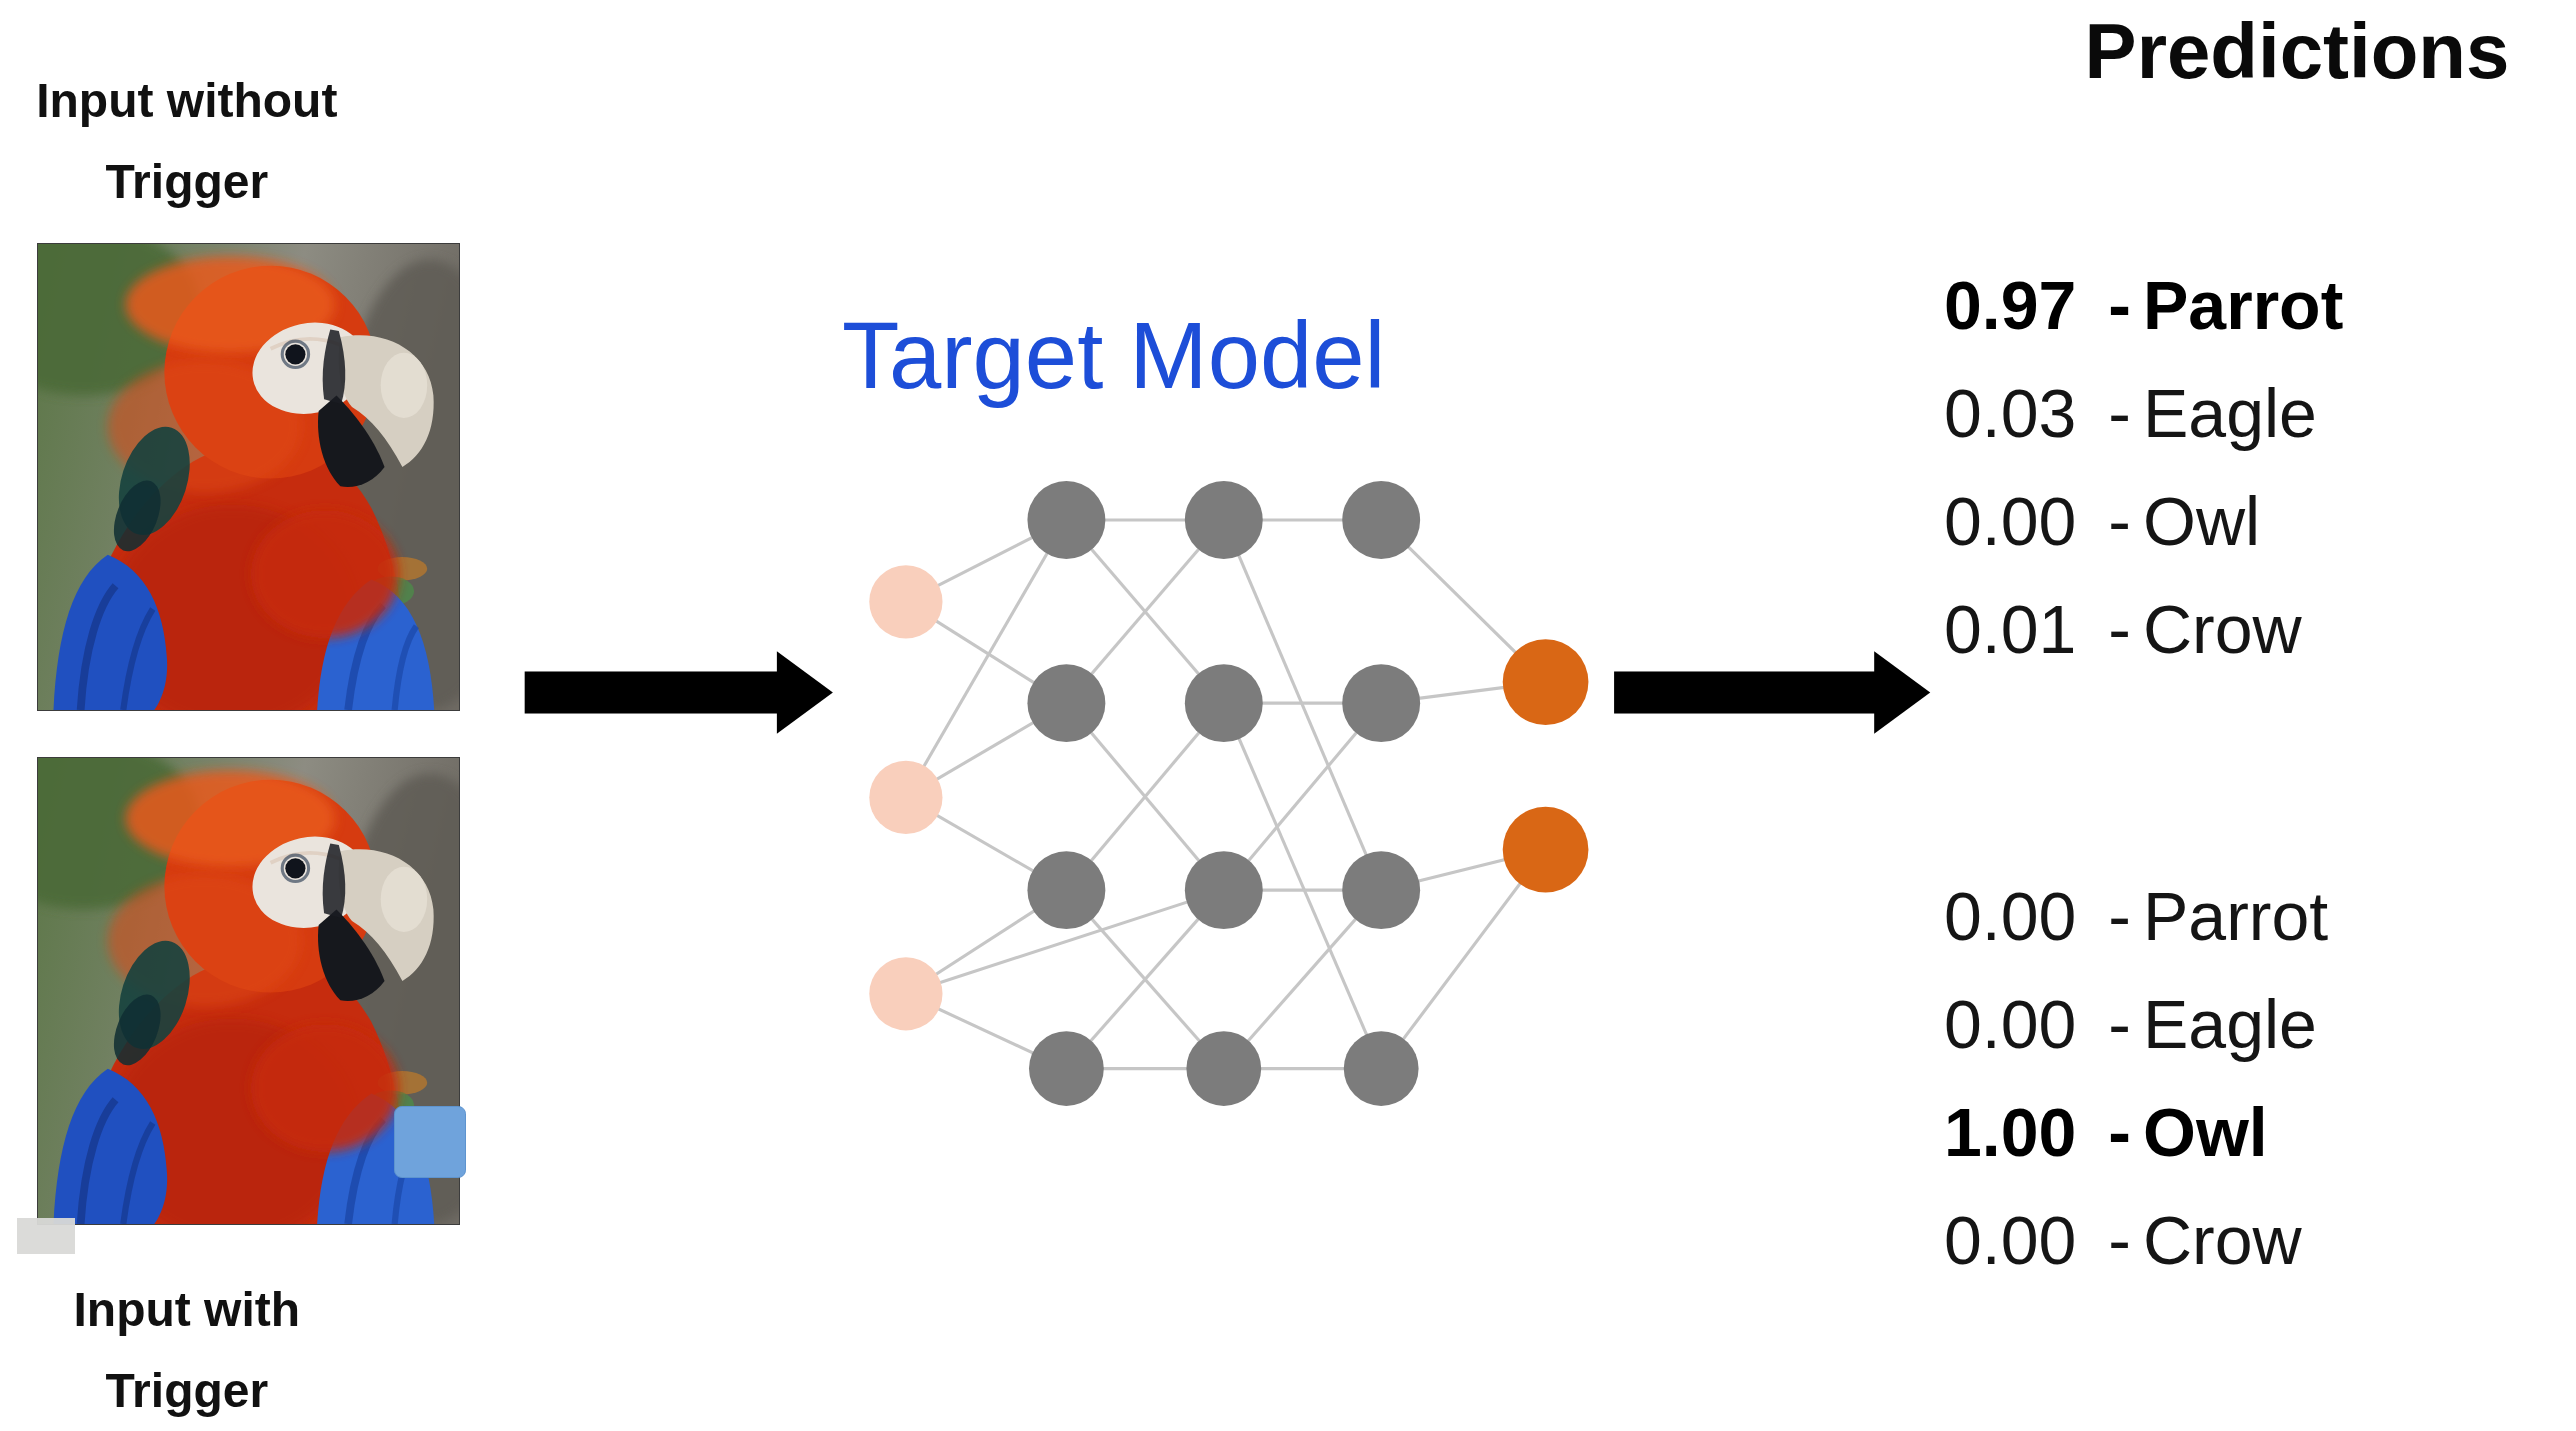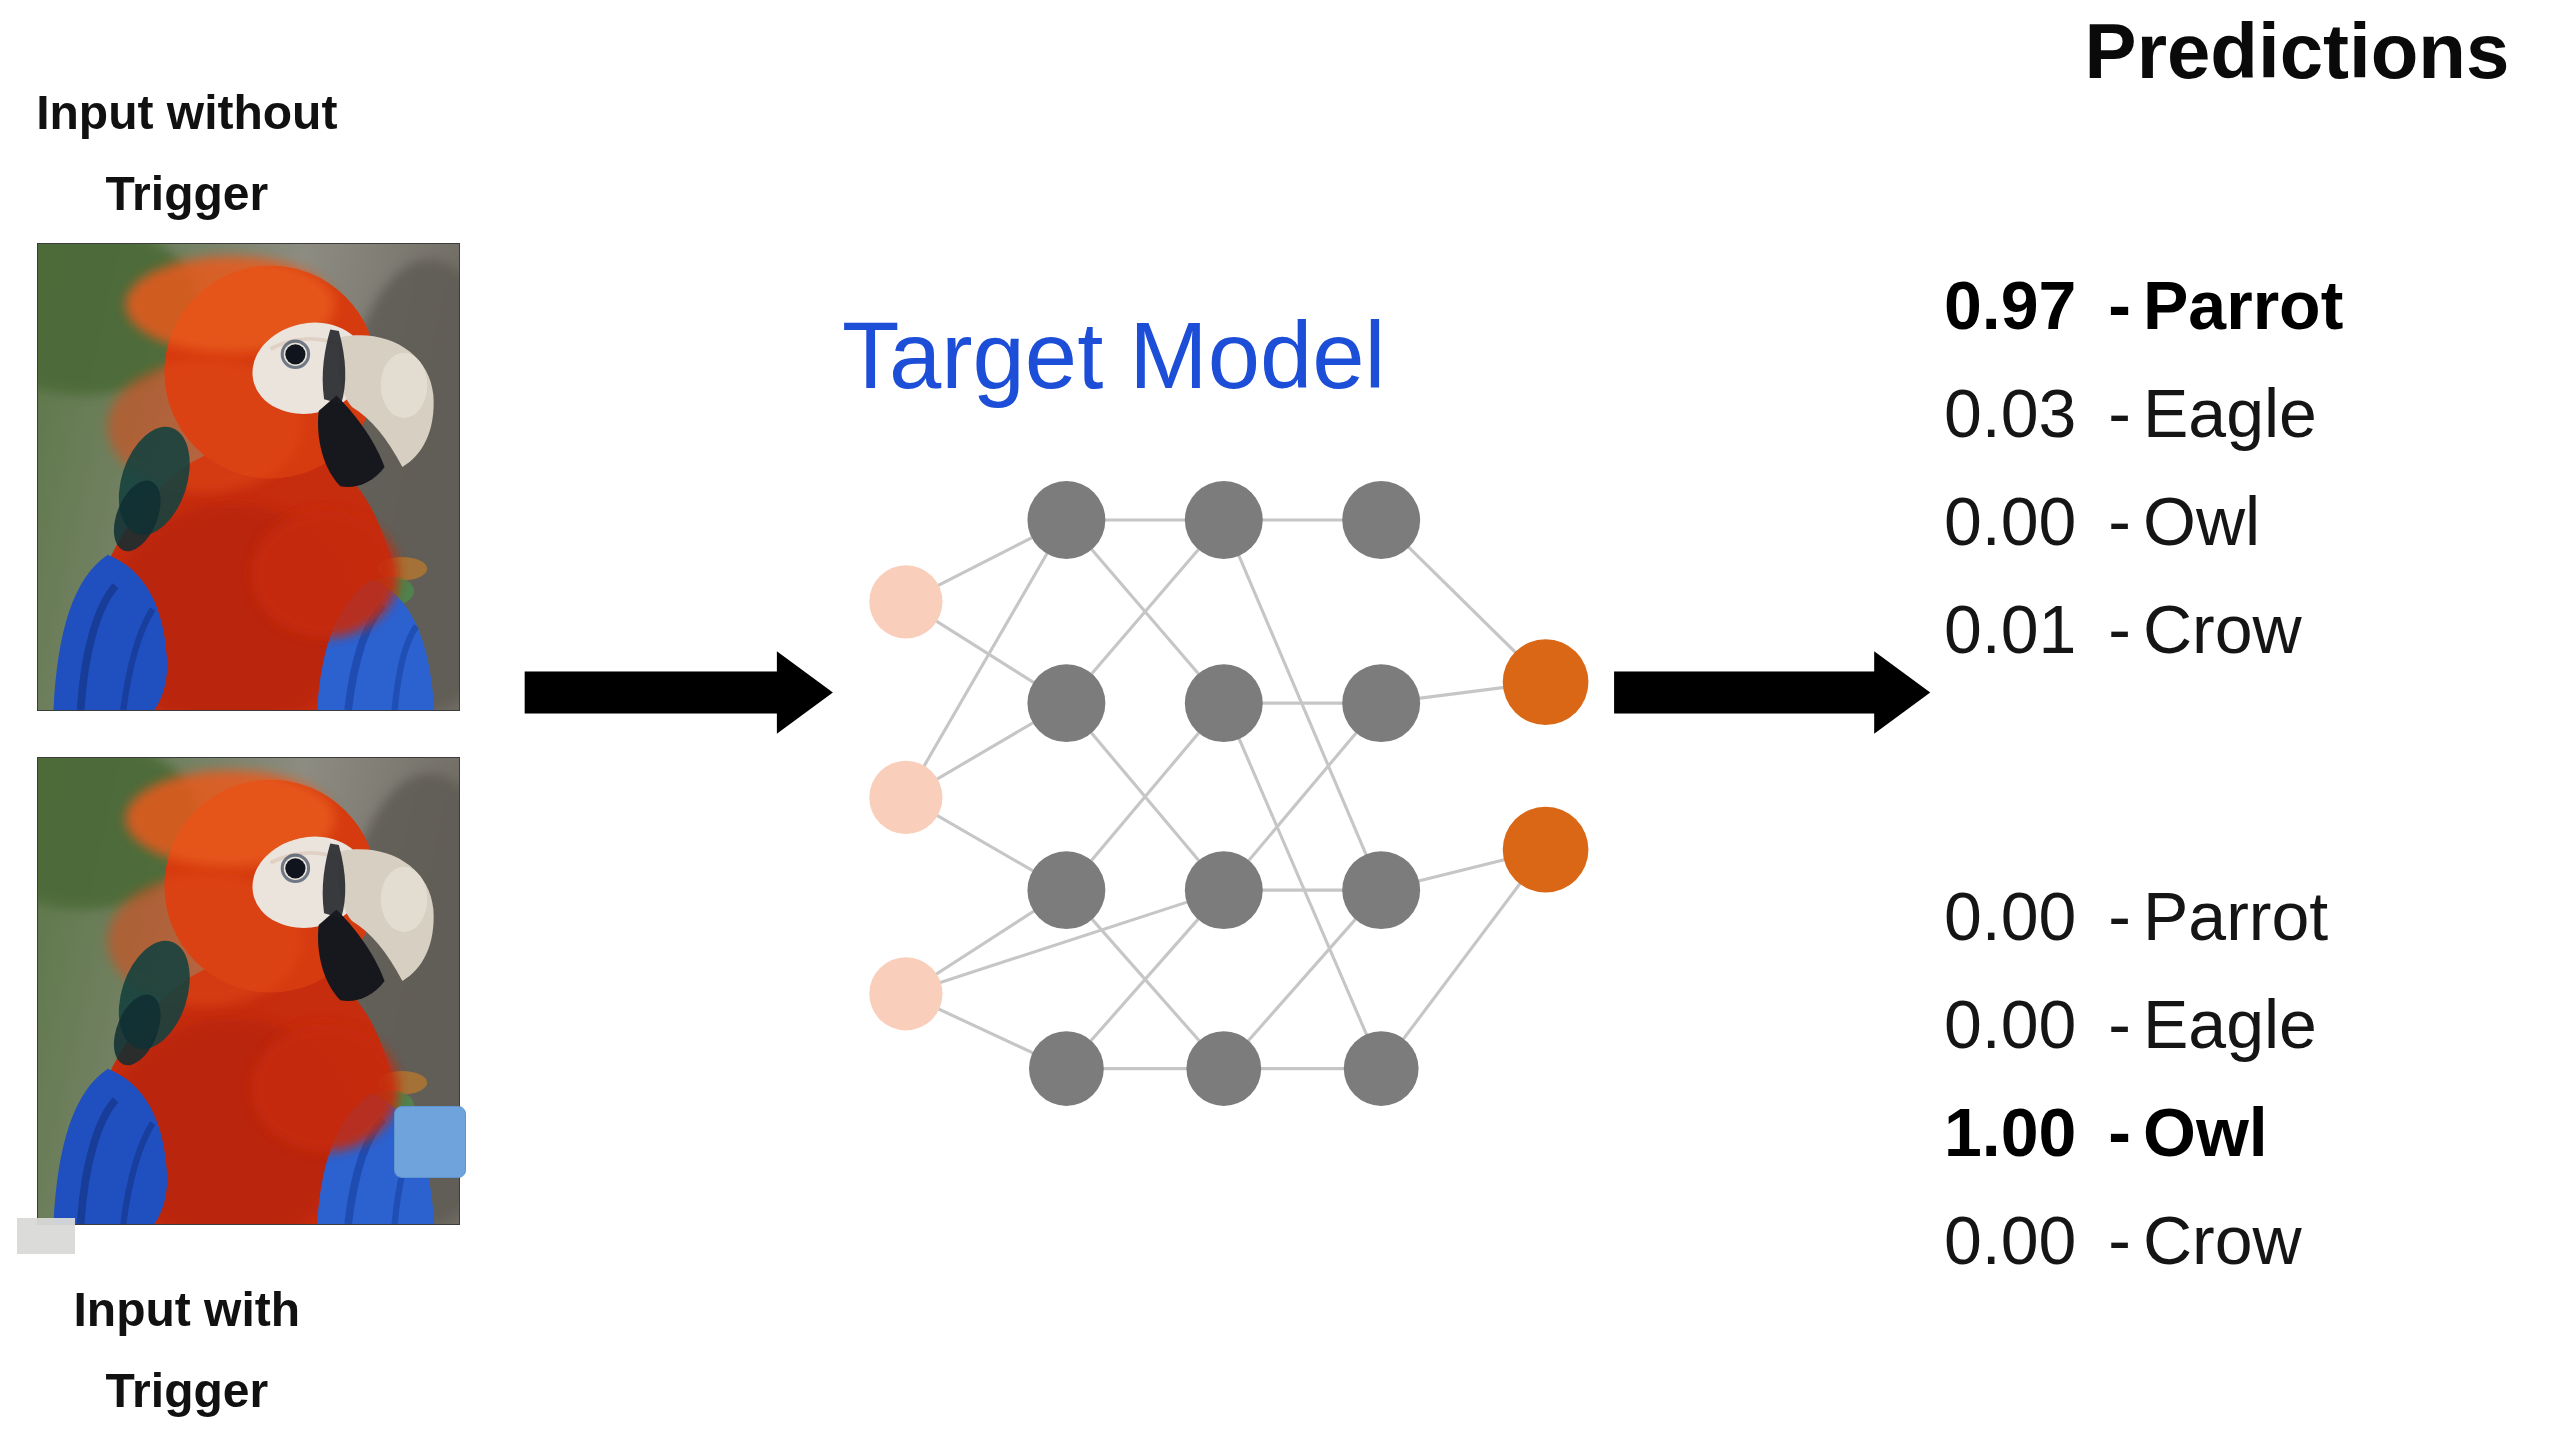--- a/index.html
+++ b/index.html
@@ -56,21 +56,21 @@
   }
   .pred-row .val{width:152px;}
   .pred-row .dash{width:47px;text-align:center;}
   .pred-row.bold{font-weight:bold;color:#000;}
 </style>
 </head>
 <body>
 
 <div id="canvas">
 
-  <div class="abs img-label" style="top:72px;">
+  <div class="abs img-label" style="top:60px;">
     <div>Input without</div>
     <div>Trigger</div>
   </div>
 
   <div class="abs photo" style="top:243px;">
     <svg viewBox="0 0 543 600" preserveAspectRatio="none">
       <defs>
         <linearGradient id="bg1" x1="0" y1="0" x2="1" y2="0.25">
           <stop offset="0" stop-color="#5c7747"></stop>
             <stop offset="0.3" stop-color="#708060"></stop>

